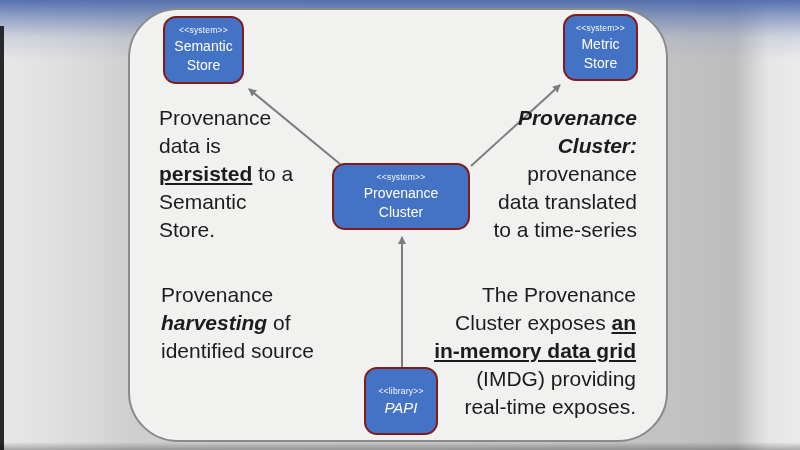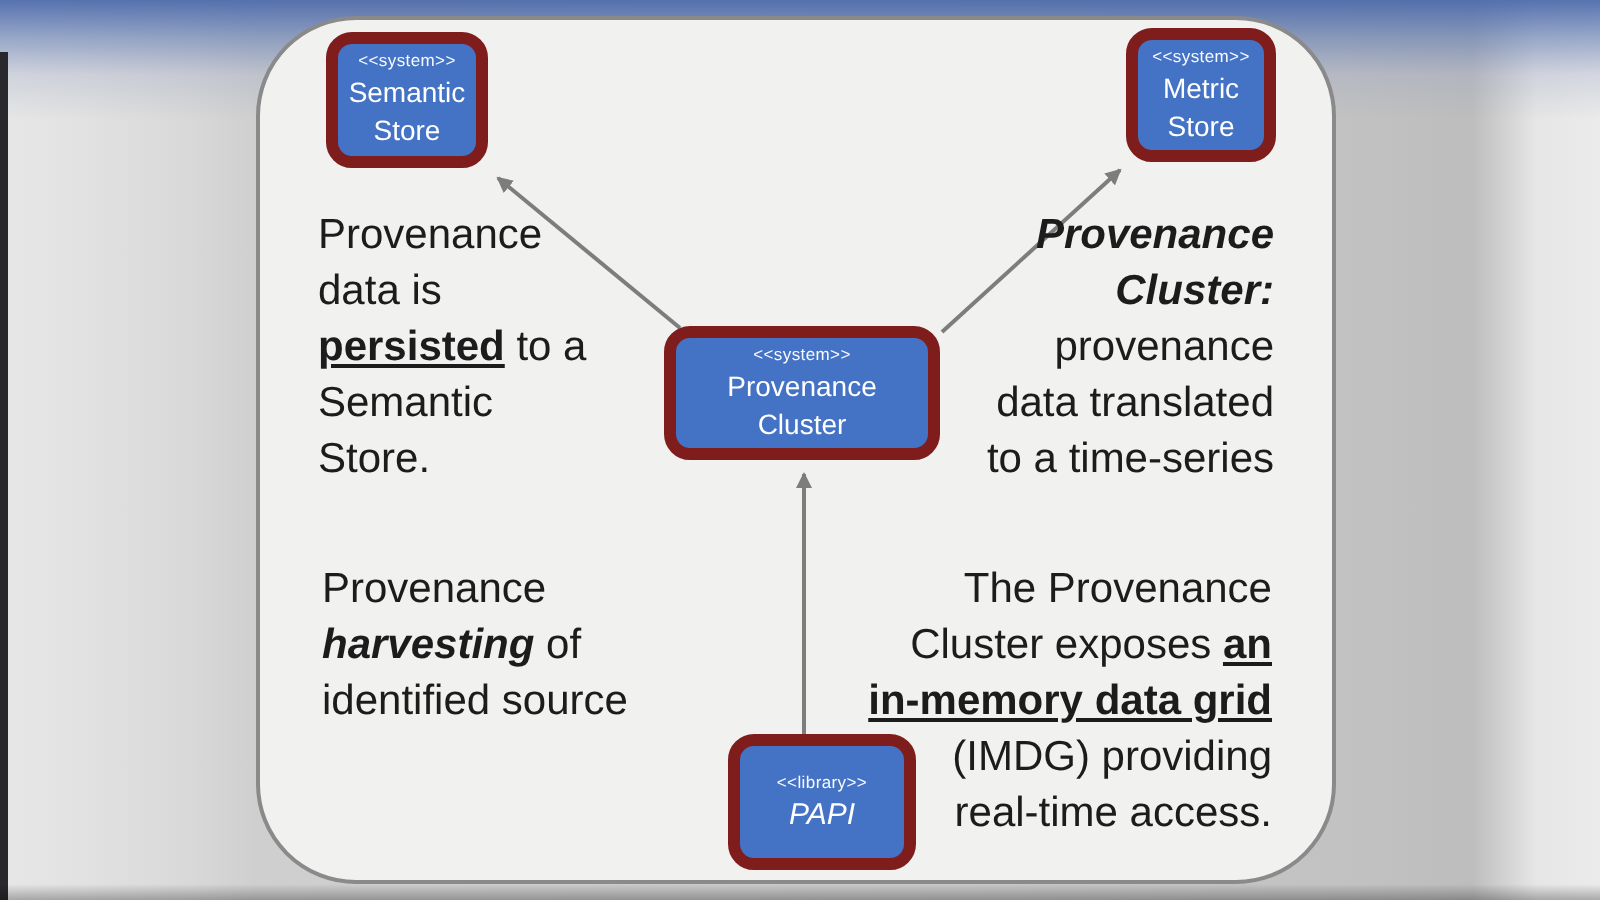--- a/index.html
+++ b/index.html
@@ -38,30 +38,30 @@
     border:2px solid #8a8a8a;
     border-radius:50px;
   }
 
   
   svg.arrows{position:absolute;inset:0;width:800px;height:450px;pointer-events:none;}
 
   
   .node{
     position:absolute;box-sizing:border-box;
-    background:#4472C4;border:6px solid #7f1d1d;border-radius:13px;
+    background:#4472C4;border:2px solid #7f1d1d;border-radius:13px;
     color:#ffffff;display:flex;flex-direction:column;
     align-items:center;justify-content:center;text-align:center;
   }
   .node .stereo{font-size:8.5px;line-height:11px;letter-spacing:0.2px;opacity:0.96;}
   .node .nname{font-size:14px;line-height:19px;white-space:pre-line;margin-top:1px;}
   .node-semantic{left:163px;top:16px;width:81px;height:68px;}
   .node-metric{left:563px;top:14px;width:75px;height:67px;}
   .node-cluster{left:332px;top:163px;width:138px;height:67px;}
-  .node-papi{left:364px;top:367px;width:94px;height:68px;}
+  .node-papi{left:364px;top:367px;width:74px;height:68px;}
   .node-papi .nname{font-size:15px;font-style:italic;}
 
   
   .ann{
     position:absolute;color:#1c1c1c;
     font-size:21px;line-height:28px;white-space:nowrap;
   }
   .ann .b{font-weight:bold;text-decoration:underline;}
   .ann .bi{font-weight:bold;font-style:italic;}
   .ann-tl{left:159px;top:104px;text-align:left;}
@@ -136,16 +136,16 @@
     <div><span>Provenance</span></div>
     <div><span class="bi">harvesting</span><span> of</span></div>
     <div><span>identified source</span></div>
   </div>
 
   <div class="ann ann-br">
     <div><span>The Provenance</span></div>
     <div><span>Cluster exposes </span><span class="b">an</span></div>
     <div><span class="b">in-memory data grid</span></div>
     <div><span>(IMDG) providing</span></div>
-    <div><span>real-time access.</span></div>
+    <div><span>real-time exposes.</span></div>
   </div>
 
 </div>
 
 </body></html>

